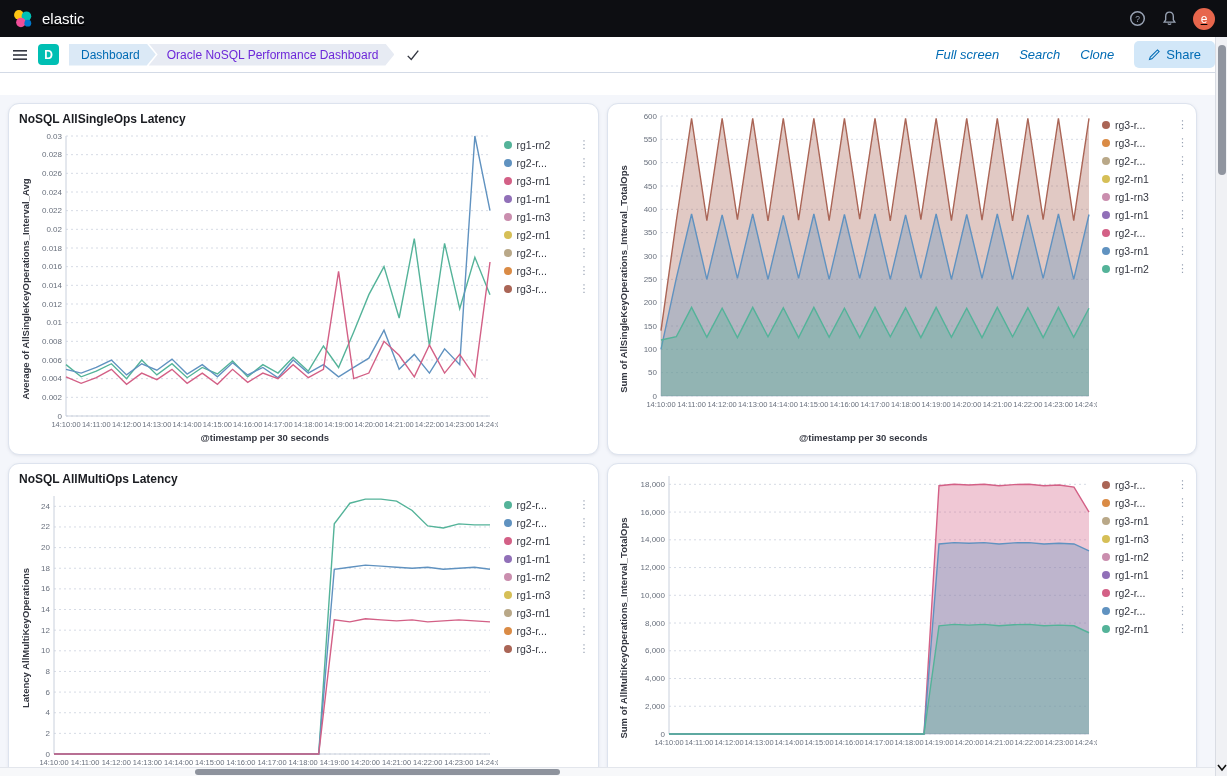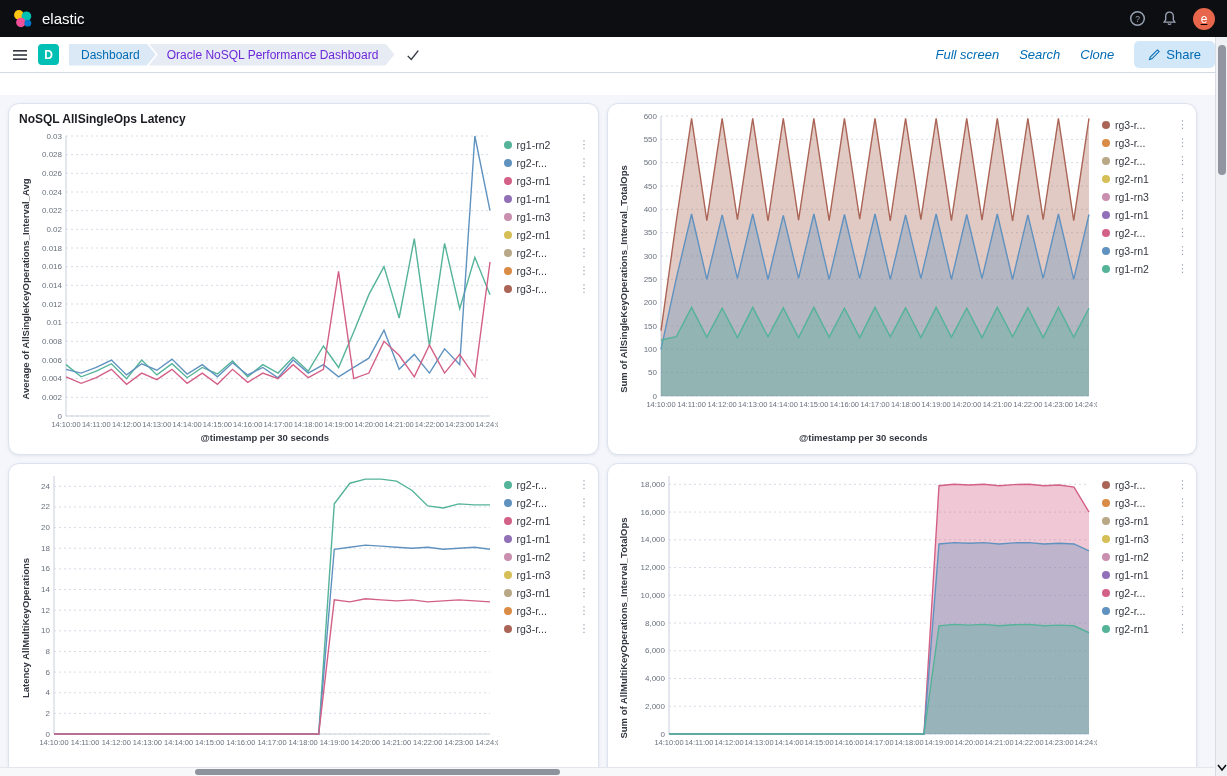--- a/index.html
+++ b/index.html
@@ -339,20 +339,21 @@
           <div class="legend-item">
             <span class="dot" style="background: rgb(84, 179, 153);"></span>
             <span class="lbl">rg1-rn2</span>
             <span class="menu">⋮</span>
           </div>
         </div>
     </div>
   </section>
 
   <section class="panel">
+    <div class="panel-title">NoSQL AllMultiOps Latency</div>
     <div class="panel-body">
       <div class="y-title">
           <span>Latency AllMultiKeyOperations</span>
         </div>
       <div class="chart-col">
         <div class="chart-wrap"><svg width="466" height="280">
               <line x1="22" x2="458" y1="264" y2="264" stroke="#d6dbe5" stroke-width="1" stroke-dasharray="2 3"></line>
               <text x="18" y="266.5" text-anchor="end" font-size="8" fill="#69707d">0</text>
               <line x1="22" x2="458" y1="243.36" y2="243.36" stroke="#d6dbe5" stroke-width="1" stroke-dasharray="2 3"></line>
               <text x="18" y="245.86" text-anchor="end" font-size="8" fill="#69707d">2</text>

